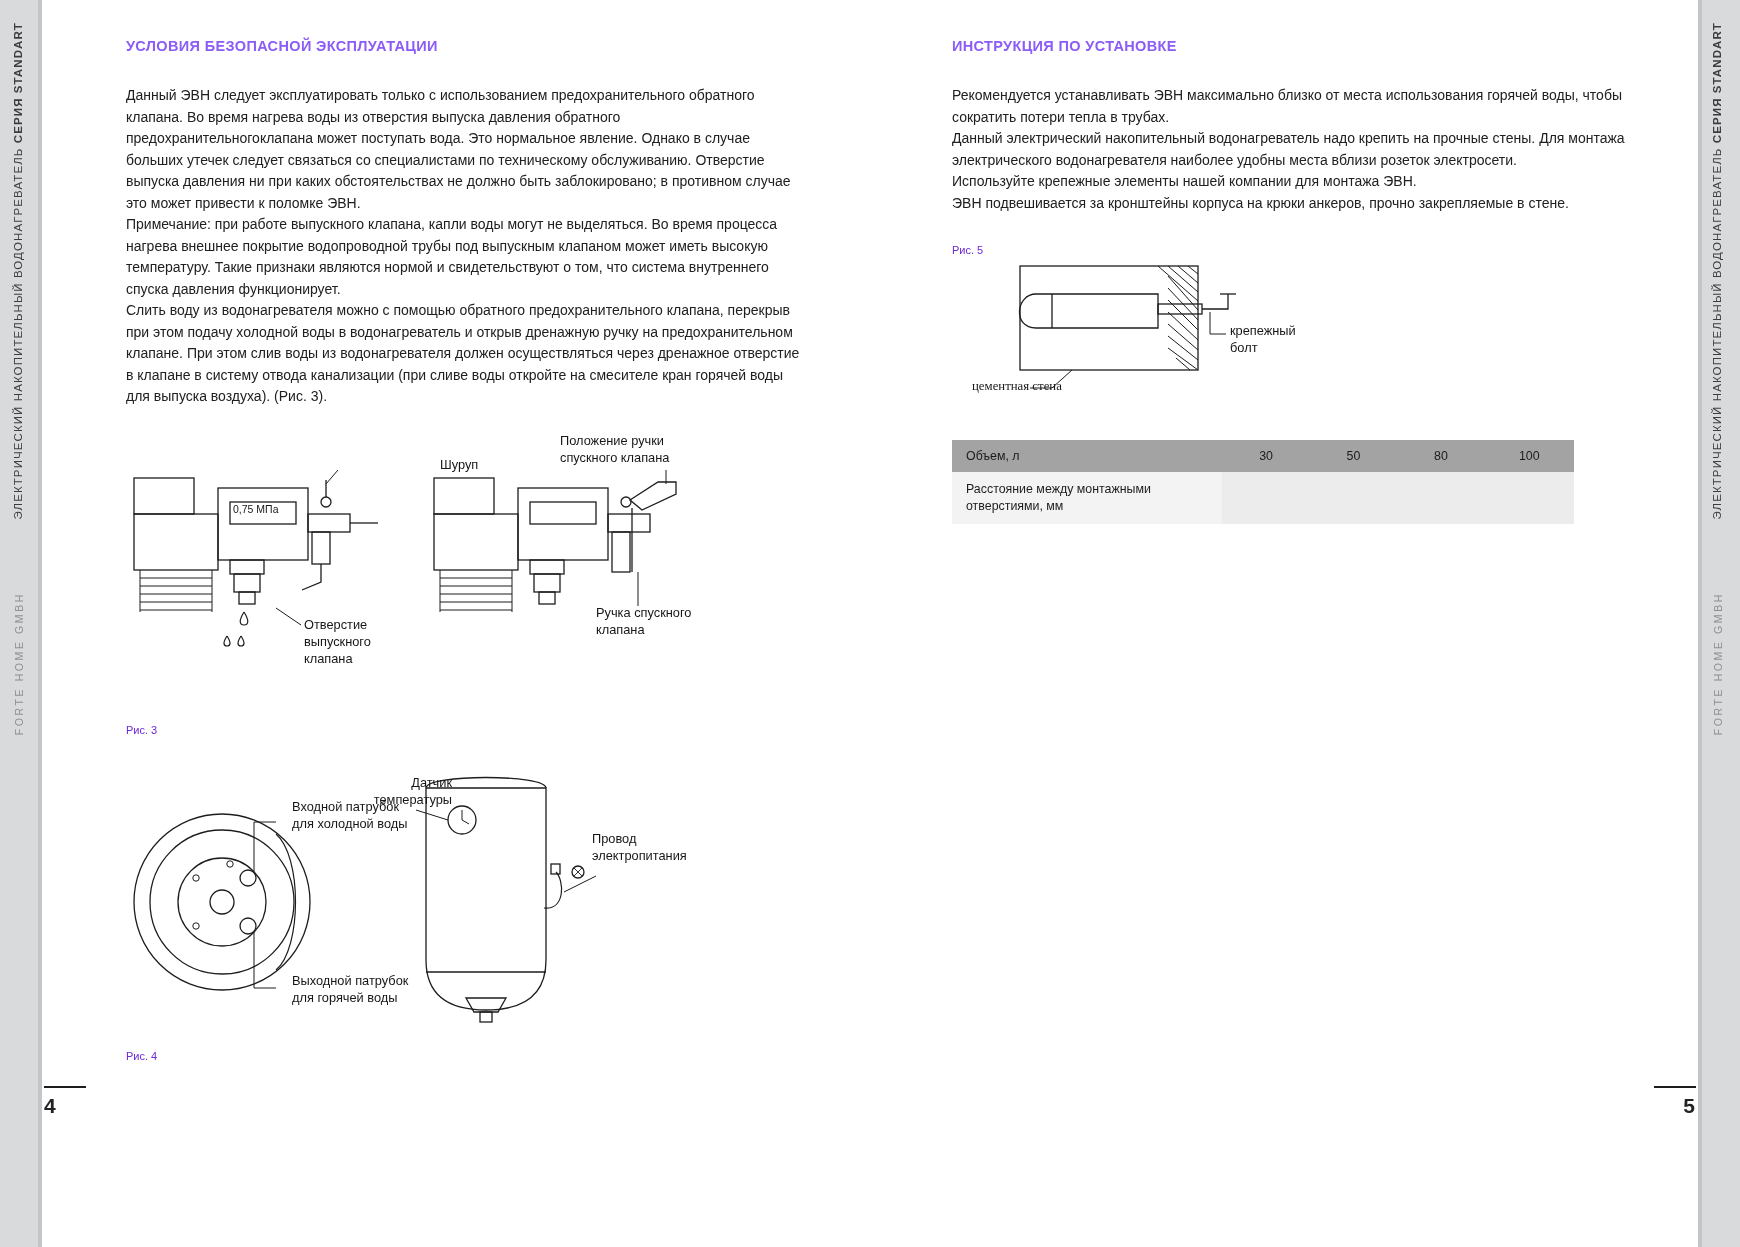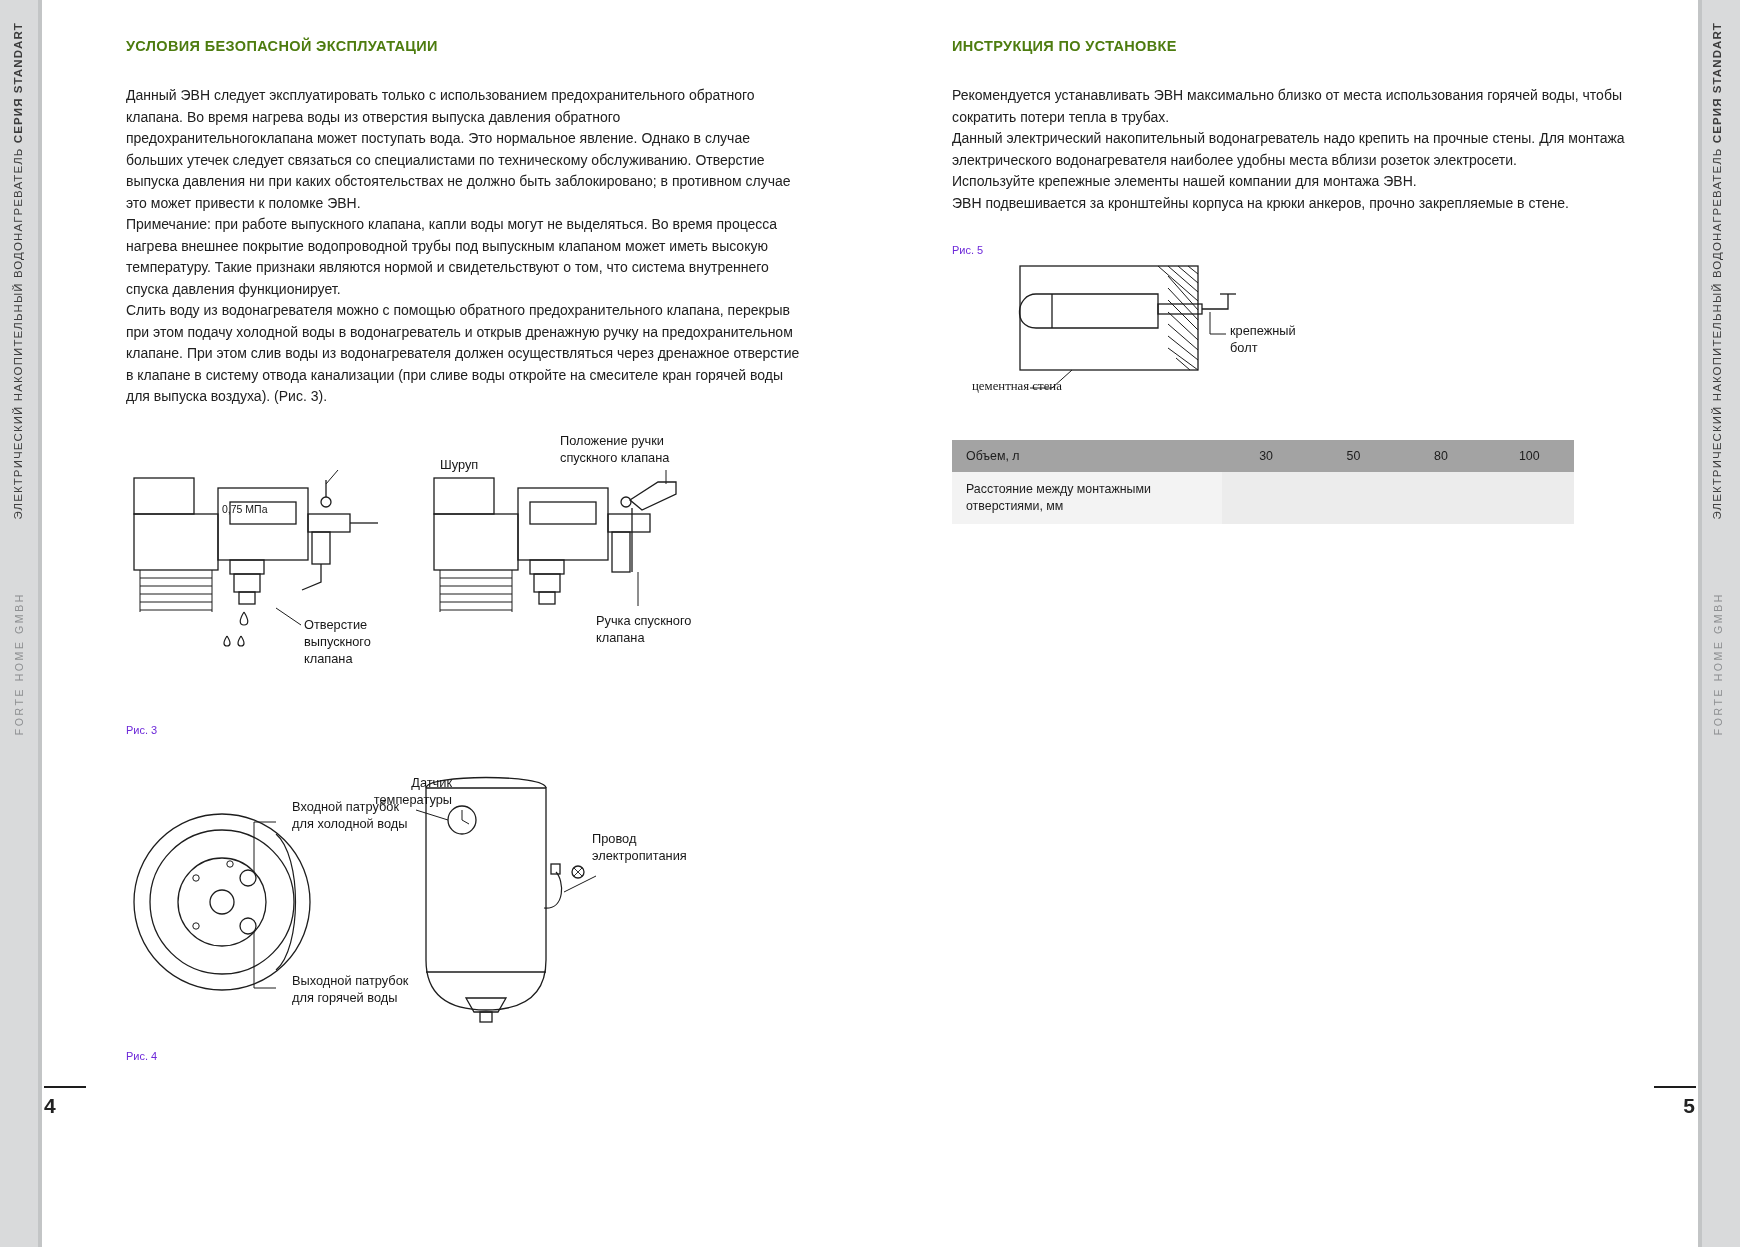--- a/index.html
+++ b/index.html
@@ -93,21 +93,21 @@
     width: 680px;
   }
   .col-left { left: 126px; }
   .col-right { left: 952px; }
 
   h2.sec {
     font-size: 14.5px;
     font-weight: 700;
     letter-spacing: 0.35px;
     margin: 0;
-    color: #4d7c0f;
+    color: #8b5cf6;
     text-transform: uppercase;
   }
   p.body {
     font-size: 14px;
     line-height: 21.5px;
     color: #202020;
     margin: 0;
   }
   .mt-para { margin-top: 20px; }
 
@@ -251,24 +251,24 @@
           <path d="M512 132 L512 166"></path>
         </g>
       </svg>
 
       <div class="callout" style="left:314px; top:16px; white-space:pre-line;">Шуруп</div>
       <div class="callout" style="left:178px; top:176px; white-space:pre-line;">Отверстие
 выпускного
 клапана</div>
       <div class="callout" style="left:434px; top:-8px; white-space:pre-line;">Положение ручки
 спускного клапана</div>
-      <div class="callout" style="left:470px; top:172px; white-space:pre-line;">Ручка спускного
+      <div class="callout" style="left:470px; top:164px; white-space:pre-line;">Ручка спускного
 клапана</div>
 
-      <div class="callout" style="left:96px; top:61px; font-size:10.5px;">0,75 МПа</div>
+      <div class="callout" style="left:107px; top:61px; font-size:10.5px;">0,75 МПа</div>
     </div>
 
     <div class="figlabel" style="margin-top:14px;">Рис. 3</div>
 
 
     <div class="fig" style="height:282px; margin-top:24px;">
       <svg width="680" height="280" viewBox="0 0 680 280">
         <g fill="none" stroke="#1d1d1d" stroke-width="1.3">
 
           <circle cx="96" cy="142" r="88"></circle>

